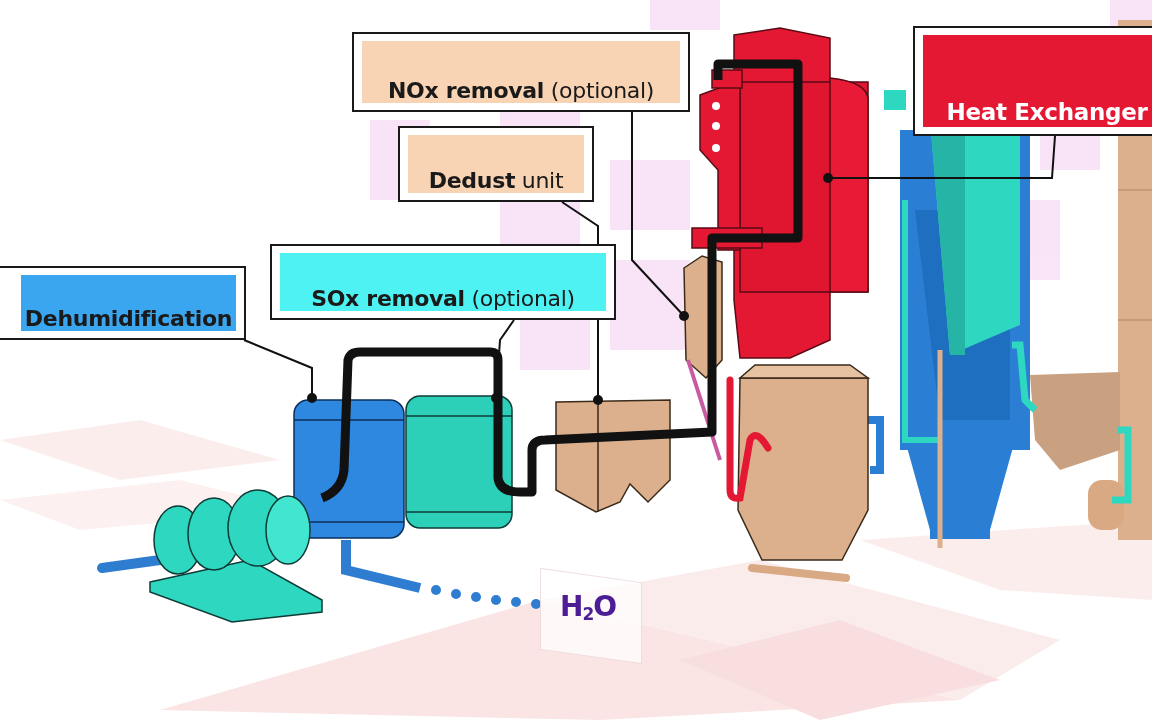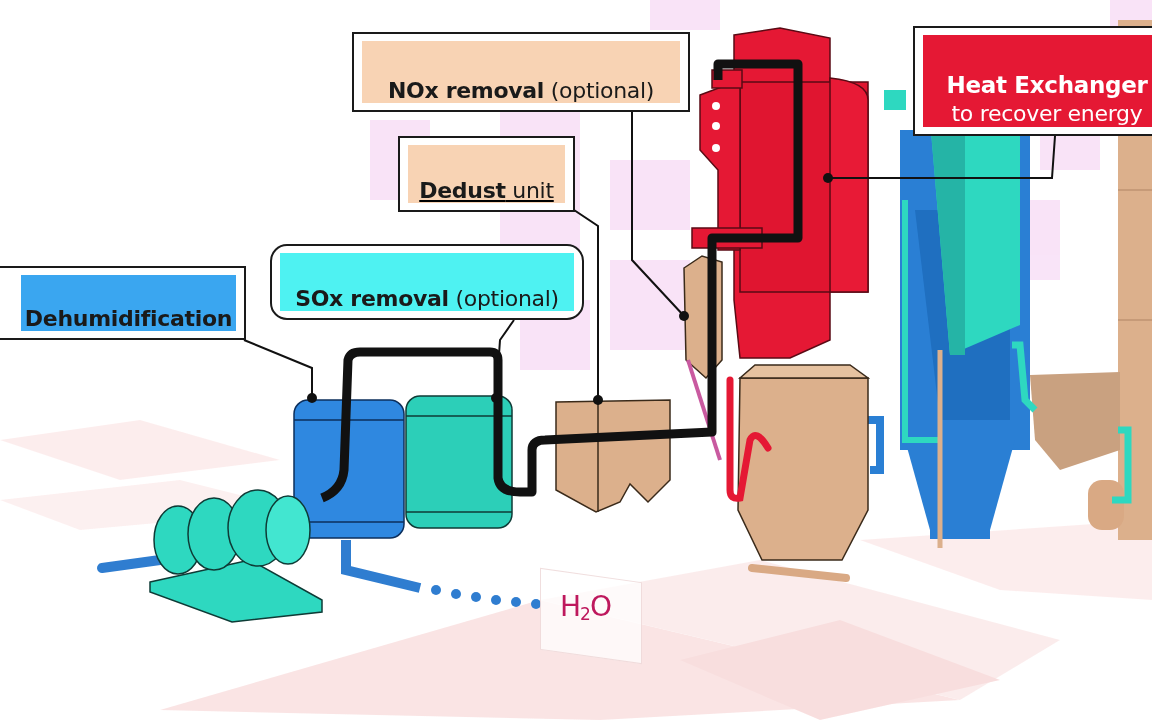--- a/index.html
+++ b/index.html
@@ -4,30 +4,30 @@
 <style>
   html,body{margin:0;padding:0;}
   body{width:1152px;height:720px;overflow:hidden;background:#ffffff;position:relative;font-family:"DejaVu Sans",sans-serif;}
   #scene{position:absolute;left:0;top:0;width:1152px;height:720px;}
   .label{position:absolute;box-sizing:border-box;border:2px solid #1a1a1a;background:#ffffff;padding:7px 8px;}
   .label .inner{display:flex;flex-direction:column;justify-content:flex-end;align-items:center;height:100%;box-sizing:border-box;color:#1a1a1a;font-size:22px;white-space:nowrap;letter-spacing:-0.3px;}
   .label b{font-weight:bold;}
   .label .rest{font-weight:normal;}
   #lbl-nox{left:352px;top:32px;width:338px;height:80px;}
   #lbl-nox .inner{background:#f8d3b4;}
-  #lbl-dedust{left:398px;top:136px;width:177px;height:76px;text-decoration:underline;}
+  #lbl-dedust{left:398px;top:126px;width:196px;height:76px;}
   #lbl-dedust .inner{background:#f8d3b4;}
-  #lbl-sox{left:270px;top:244px;width:314px;height:76px;border-radius:17px;}
+  #lbl-sox{left:270px;top:244px;width:346px;height:76px;}
   #lbl-sox .inner{background:#4ef2f2;}
   #lbl-dehum{left:-4px;top:266px;width:250px;height:74px;}
   #lbl-dehum .inner{background:#3aa6f0;margin-left:15px;}
   #lbl-hx{left:888px;top:26px;width:264px;height:110px;border-right:none;padding-right:6px;margin-left:25px;}
   #lbl-hx .inner{background:#e51834;color:#ffffff;font-size:23px;line-height:1.25;}
   #lbl-hx .rest{font-size:22px;}
-  #h2o{position:absolute;left:560px;top:590px;font-size:28px;font-weight:normal;color:#be185d;letter-spacing:-1px;text-align:center;}
+  #h2o{position:absolute;left:560px;top:590px;font-size:28px;font-weight:bold;color:#4c1d95;letter-spacing:-1px;text-align:center;}
   #h2o sub{font-size:17px;vertical-align:-4px;}
   #h2o-card{position:absolute;left:540px;top:575px;width:100px;height:80px;background:rgba(255,255,255,0.75);border:1px solid rgba(230,200,200,0.6);transform:skewY(8deg);}
 </style>
 </head>
 <body>
 
 <svg id="scene" viewBox="0 0 1152 720" xmlns="http://www.w3.org/2000/svg">
 
   <g opacity="0.55">
     <polygon points="160,710 540,600 960,700 600,720" fill="#f6cfcf"></polygon>
@@ -178,15 +178,14 @@
 
 <div class="label" id="lbl-dehum">
   <div class="inner">
       <div><b>Dehumidification</b></div>
     </div>
 </div>
 
 <div class="label" id="lbl-hx">
   <div class="inner">
     <b>Heat Exchanger</b>
-    <span class="rest">to recover energy</span>
   </div>
 </div>
 
 </body></html>

